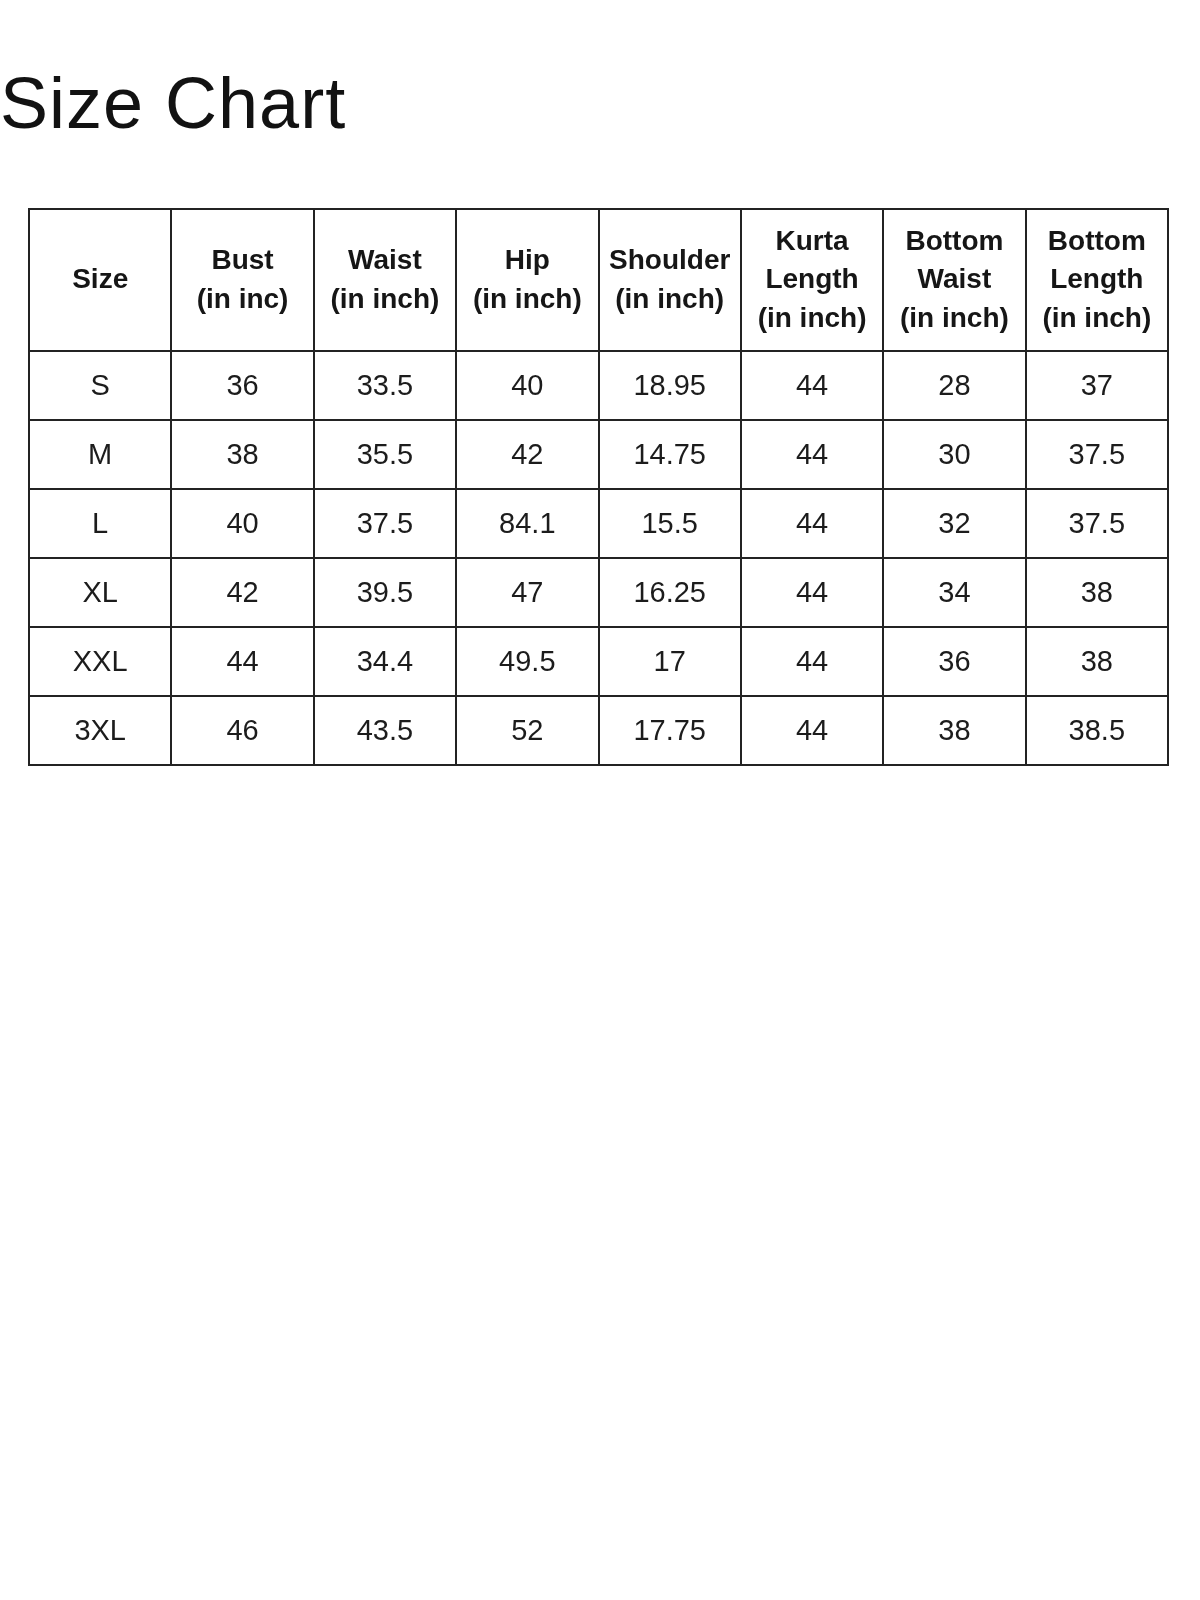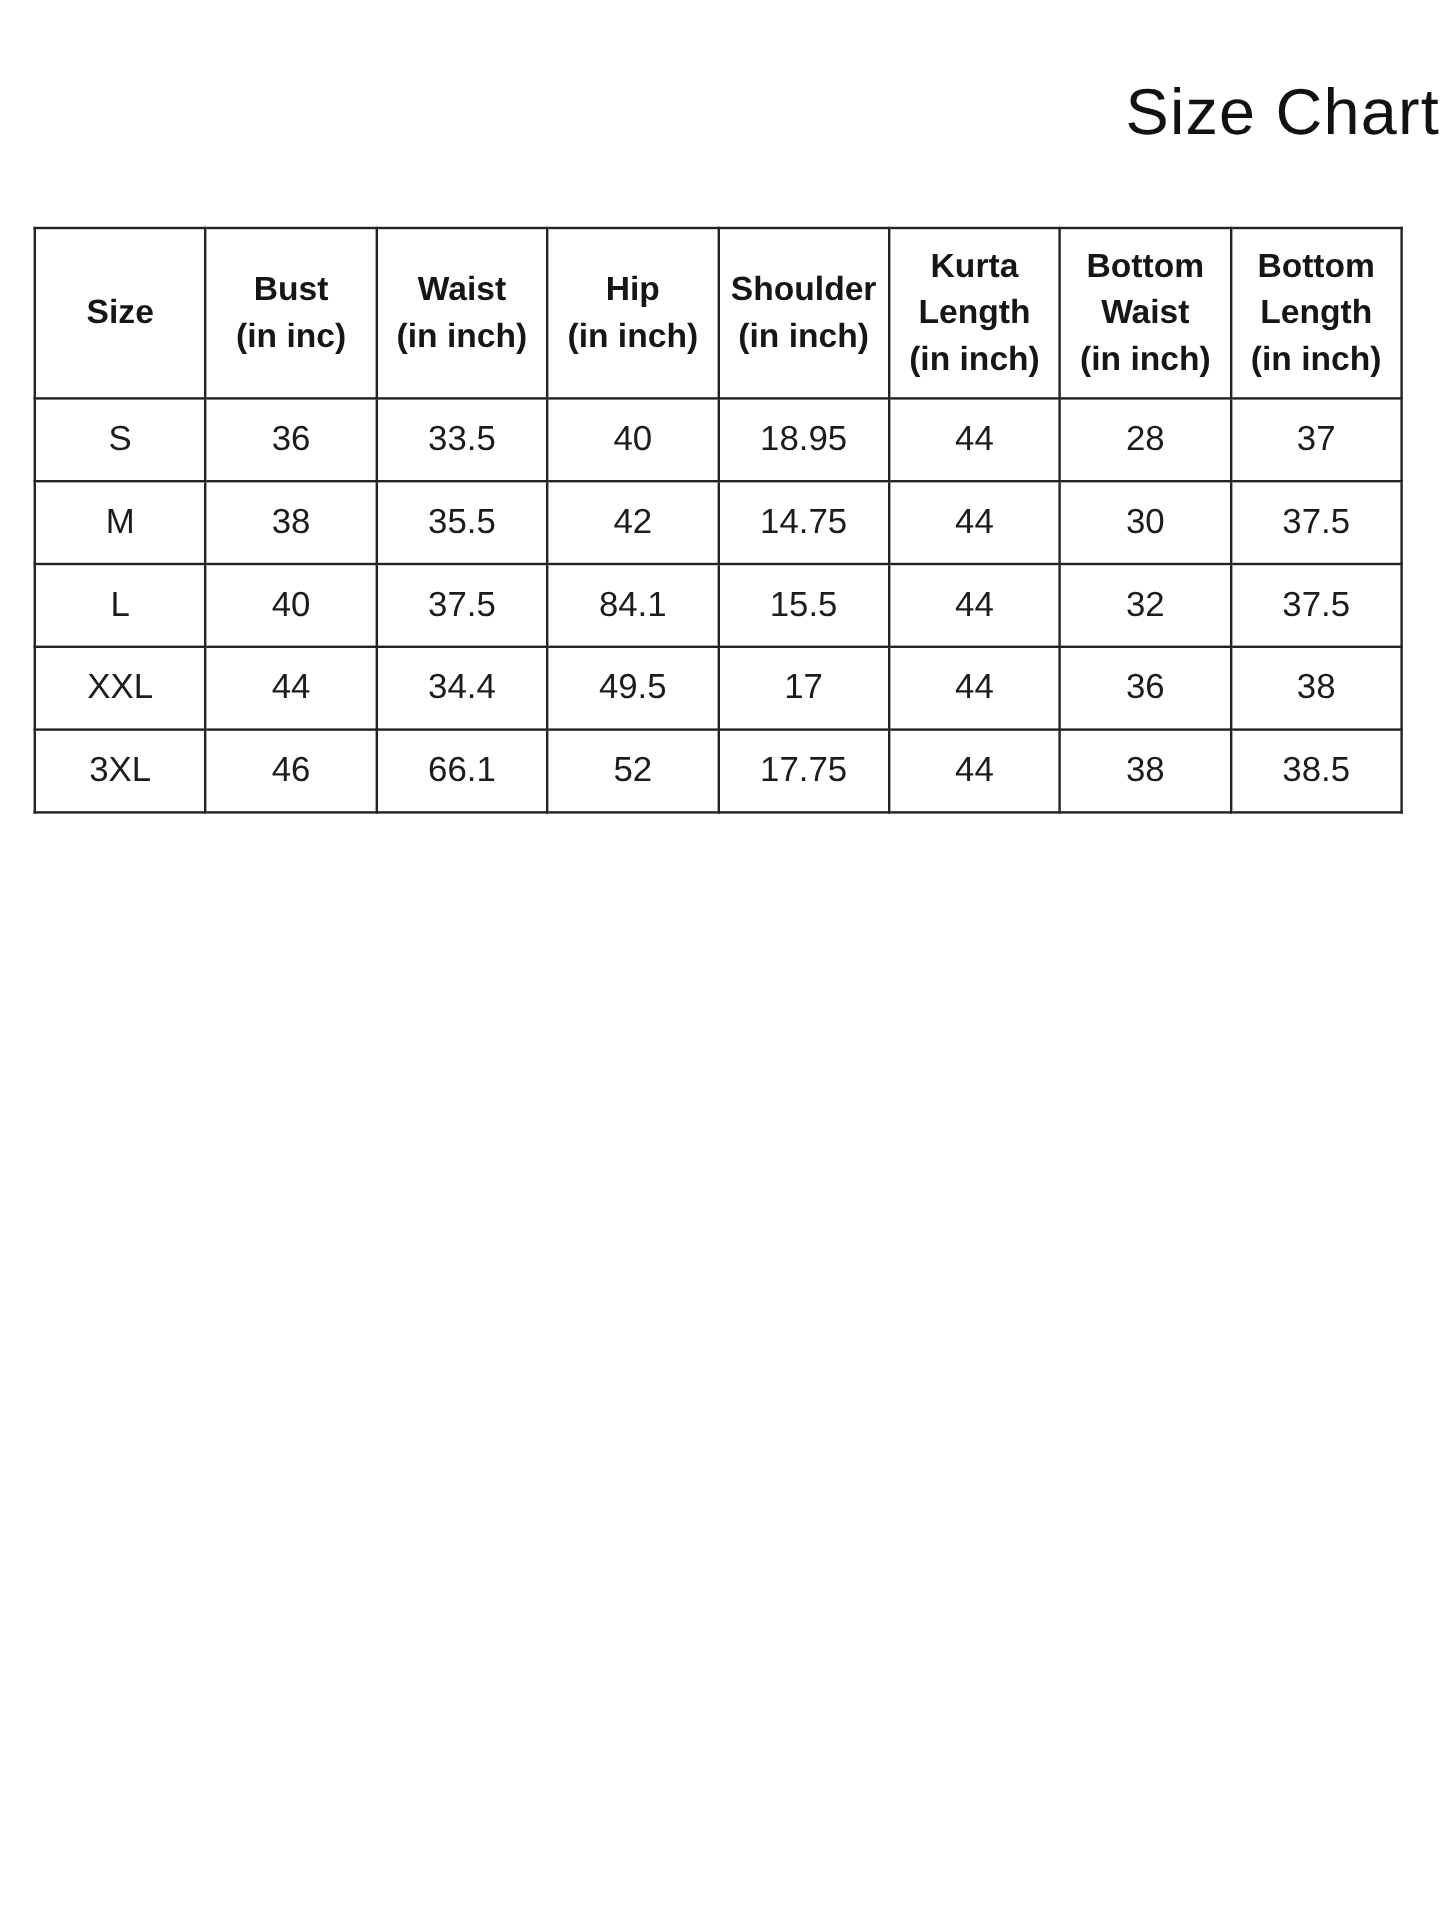--- a/index.html
+++ b/index.html
@@ -11,22 +11,22 @@
   body {
     width: 1200px;
     height: 1600px;
     font-family: "Liberation Sans", sans-serif;
     color: #1a1a1a;
     overflow: hidden;
   }
   .title {
     margin: 0;
     padding-top: 66px;
-    text-align: right;
-    font-size: 54px;
+    text-align: left;
+    font-size: 72px;
     line-height: 1.05;
     font-weight: 400;
     letter-spacing: 1px;
     color: #121212;
   }
   table.size-table {
     border-collapse: collapse;
     table-layout: fixed;
     width: 1141px;
     margin: 66px 0 0 28px;
@@ -109,33 +109,43 @@
         <td>L</td>
         <td>40</td>
         <td>37.5</td>
         <td>84.1</td>
         <td>15.5</td>
         <td>44</td>
         <td>32</td>
         <td>37.5</td>
       </tr>
       <tr>
+        <td>XL</td>
+        <td>42</td>
+        <td>39.5</td>
+        <td>47</td>
+        <td>16.25</td>
+        <td>44</td>
+        <td>34</td>
+        <td>38</td>
+      </tr>
+      <tr>
         <td>XXL</td>
         <td>44</td>
         <td>34.4</td>
         <td>49.5</td>
         <td>17</td>
         <td>44</td>
         <td>36</td>
         <td>38</td>
       </tr>
       <tr>
         <td>3XL</td>
         <td>46</td>
-        <td>66.1</td>
+        <td>43.5</td>
         <td>52</td>
         <td>17.75</td>
         <td>44</td>
         <td>38</td>
         <td>38.5</td>
       </tr>
     </tbody>
   </table>
 
 </div>

